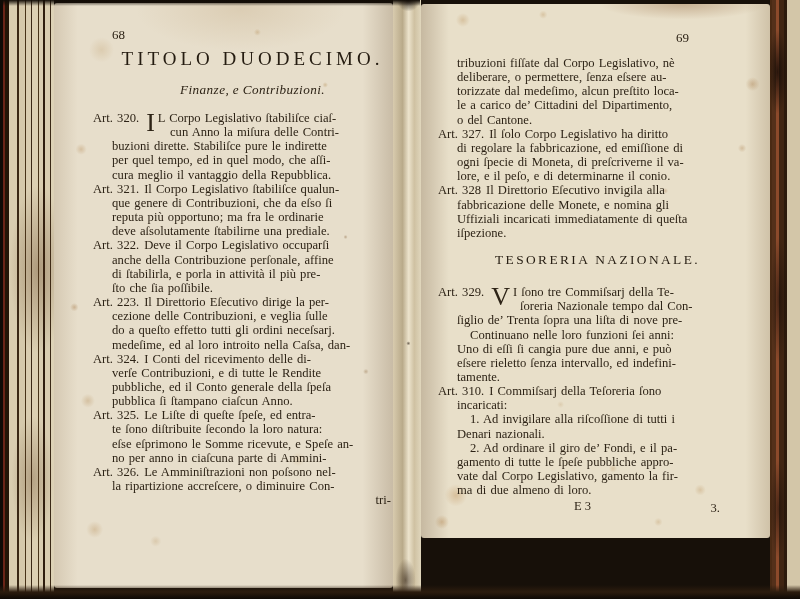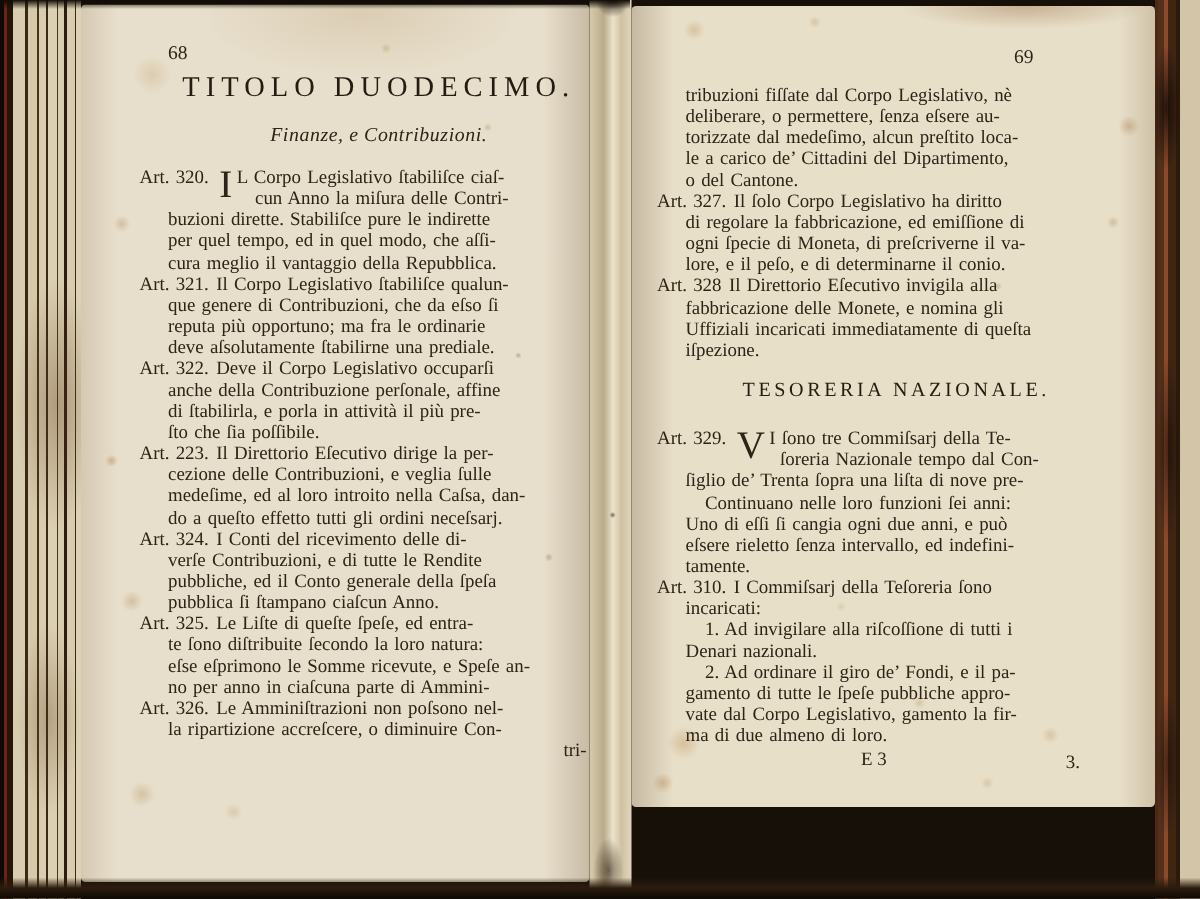--- a/index.html
+++ b/index.html
@@ -166,22 +166,22 @@
         </div>
         <div class="block para">
           <div class="line art"><span class="art-label">Art. 322.</span>Deve il Corpo Legislativo occuparſi</div>
           <div class="line">anche della Contribuzione perſonale, affine</div>
           <div class="line">di ſtabilirla, e porla in attività il più pre-</div>
           <div class="line">ſto che ſia poſſibile.</div>
         </div>
         <div class="block para">
           <div class="line art"><span class="art-label">Art. 223.</span>Il Direttorio Eſecutivo dirige la per-</div>
           <div class="line">cezione delle Contribuzioni, e veglia ſulle</div>
+          <div class="line">do a queſto effetto tutti gli ordini neceſsarj.</div>
           <div class="line">medeſime, ed al loro introito nella Caſsa, dan-</div>
-          <div class="line">do a queſto effetto tutti gli ordini neceſsarj.</div>
         </div>
         <div class="block para">
           <div class="line art"><span class="art-label">Art. 324.</span>I Conti del ricevimento delle di-</div>
           <div class="line">verſe Contribuzioni, e di tutte le Rendite</div>
           <div class="line">pubbliche, ed il Conto generale della ſpeſa</div>
           <div class="line">pubblica ſi ſtampano ciaſcun Anno.</div>
         </div>
         <div class="block para">
           <div class="line art"><span class="art-label">Art. 325.</span>Le Liſte di queſte ſpeſe, ed entra-</div>
           <div class="line">te ſono diſtribuite ſecondo la loro natura:</div>
@@ -221,21 +221,21 @@
           <div class="line">iſpezione.</div>
         </div>
         <div class="heading">TESORERIA NAZIONALE.</div>
         <div class="block para">
           <div class="line art"><span class="art-label">Art. 329.</span><span class="dropcap">V</span>I ſono tre Commiſsarj della Te-</div>
           <div class="line dcind">ſoreria Nazionale tempo dal Con-</div>
           <div class="line">ſiglio de’ Trenta ſopra una liſta di nove pre-</div>
         </div>
         <div class="block para">
           <div class="line ind">Continuano nelle loro funzioni ſei anni:</div>
-          <div class="line">Uno di eſſi ſi cangia ogni due anni, e può</div>
+          <div class="line">Uno di eſſi ſi cangia pure due anni, e può</div>
           <div class="line">eſsere rieletto ſenza intervallo, ed indefini-</div>
           <div class="line">tamente.</div>
         </div>
         <div class="block para">
           <div class="line art"><span class="art-label">Art. 310.</span>I Commiſsarj della Teſoreria ſono</div>
           <div class="line">incaricati:</div>
           <div class="line ind">1. Ad invigilare alla riſcoſſione di tutti i</div>
           <div class="line">Denari nazionali.</div>
           <div class="line ind">2. Ad ordinare il giro de’ Fondi, e il pa-</div>
           <div class="line">gamento di tutte le ſpeſe pubbliche appro-</div>

